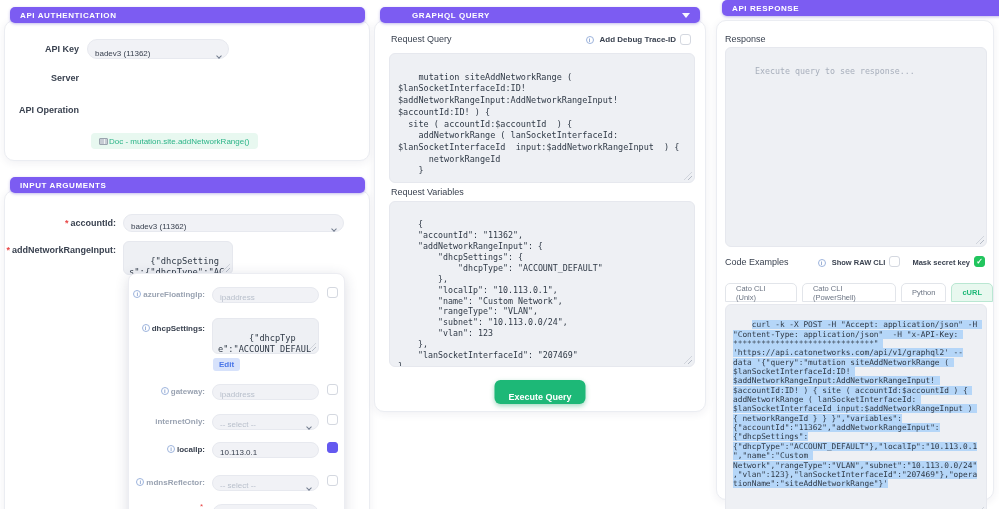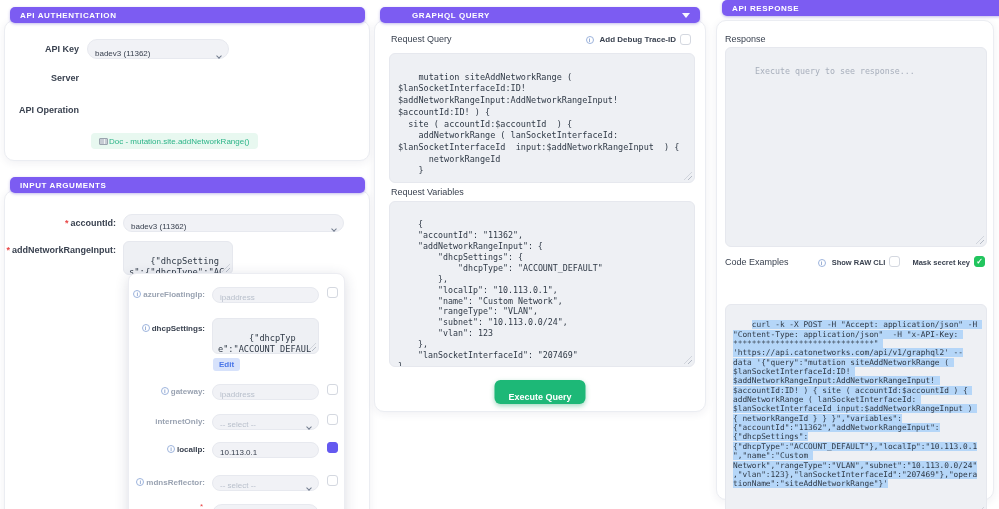--- a/index.html
+++ b/index.html
@@ -244,17 +244,23 @@
   </div>
   <div class="sec-lbl" style="left:8px;top:236px;">Code Examples</div>
   <div class="raw-grp">
     <span class="info-i"></span>
     <span>Show RAW CLI</span>
     <span class="cb"></span>
     <span style="width:4px;"></span>
     <span>Mask secret key</span>
     <span class="cb green"></span>
   </div>
+  <div class="tabs">
+    <div class="tab">Cato CLI (Unix)</div>
+    <div class="tab">Cato CLI (PowerShell)</div>
+    <div class="tab">Python</div>
+    <div class="tab active">cURL</div>
+  </div>
   <div class="codebox" id="code-box">
     <span class="sel" style="word-break:break-word;overflow-wrap:anywhere;">curl -k -X POST -H "Accept: application/json" -H "Content-Type: application/json"  -H "x-API-Key: ******************************" 'https://api.catonetworks.com/api/v1/graphql2' --data '{"query":"mutation siteAddNetworkRange ( $lanSocketInterfaceId:ID! $addNetworkRangeInput:AddNetworkRangeInput! $accountId:ID! ) { site ( accountId:$accountId ) { addNetworkRange ( lanSocketInterfaceId: $lanSocketInterfaceId input:$addNetworkRangeInput ) { networkRangeId } } }","variables":{"accountId":"11362","addNetworkRangeInput":{"dhcpSettings":{"dhcpType":"ACCOUNT_DEFAULT"},"localIp":"10.113.0.1","name":"Custom Network","rangeType":"VLAN","subnet":"10.113.0.0/24","vlan":123},"lanSocketInterfaceId":"207469"},"operationName":"siteAddNetworkRange"}'</span>
     <span class="grip"></span>
   </div>
 </div>
 
 </body></html>

